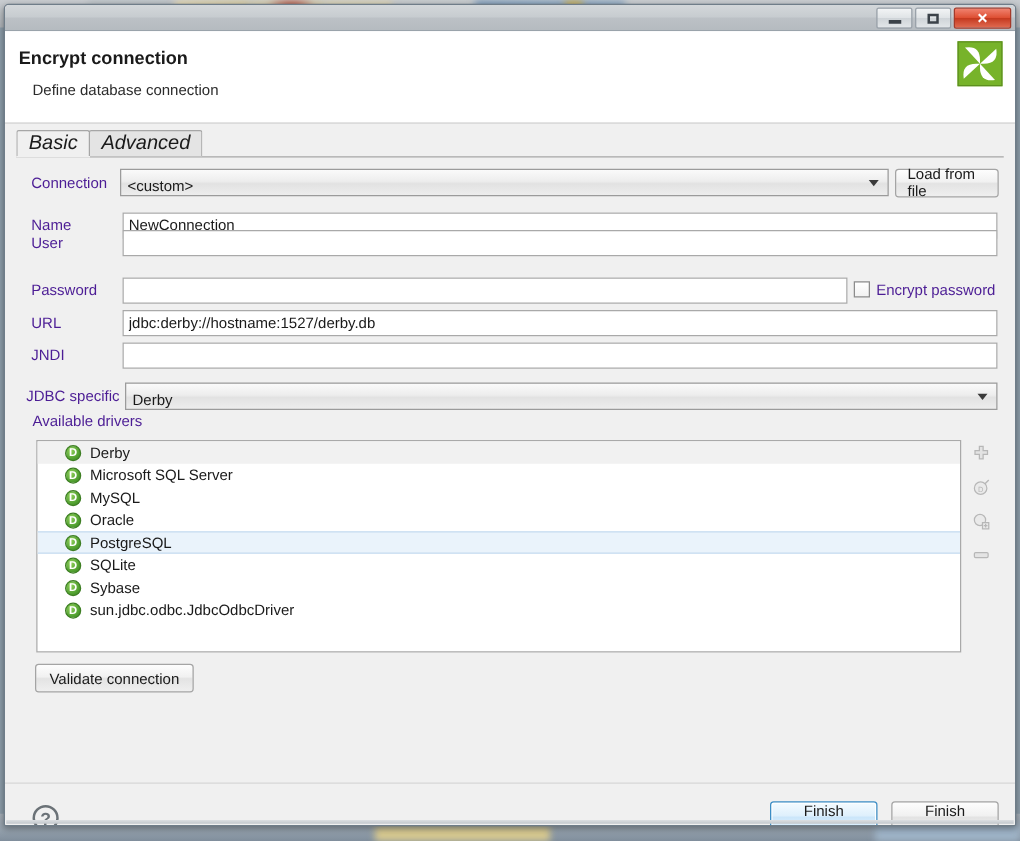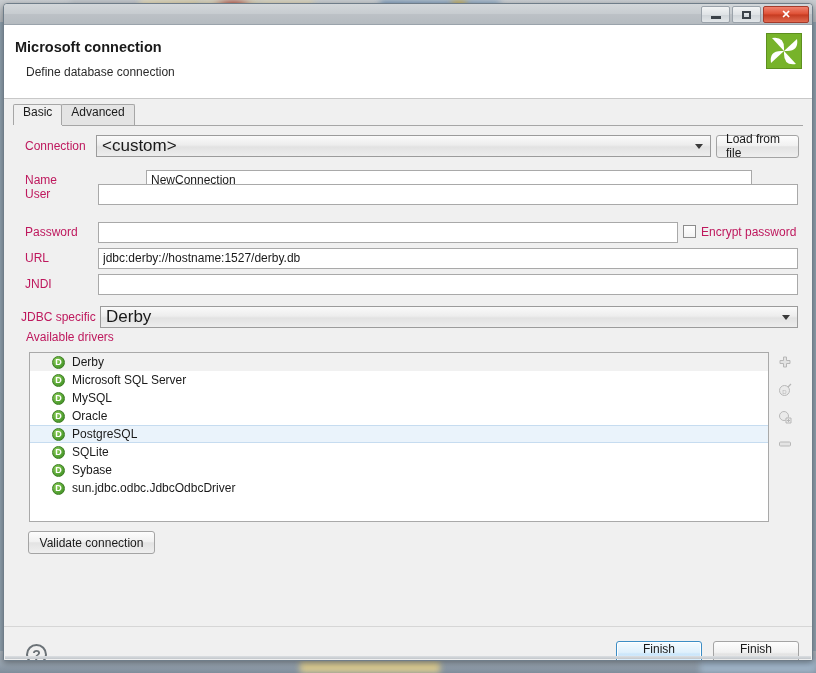--- a/index.html
+++ b/index.html
@@ -95,56 +95,57 @@
 
   
   .tabstrip {
     position: absolute; left: 9px; top: 6px; right: 9px;
     height: 21px;
     display: flex; align-items: flex-end;
     border-bottom: 1px solid #a6a6a6;
   }
   .tab {
     height: 21px; padding: 0 9px;
-    display: flex; align-items: flex-start;
-    font-size: 12px; color: #1a1a1a;
+    display: flex; align-items: center;
+    font-size: 16px; color: #1a1a1a;
     border: 1px solid #a6a6a6;
     border-bottom: none;
     background: #e4e4e4;
     border-radius: 2px 2px 0 0;
     margin-right: -1px;
     cursor: default;
+    font-style: italic;
   }
   .tab.active {
     background: #f0f0f0;
     position: relative; z-index: 2;
     box-shadow: 0 1px 0 0 #f0f0f0;
   }
 
   
   .row { position: absolute; left: 0; right: 0; height: 22px; display: flex; align-items: center; }
-  .lbl { font-size: 12px; color: #be185d; }
+  .lbl { font-size: 12px; color: #4c1d95; }
 
   .tf {
     height: 21px;
     border: 1px solid #a9a9a9;
     background: #ffffff;
     font-size: 12px;
     color: #1a1a1a;
     padding: 0 4px;
     line-height: 19px;
     font-family: "Liberation Sans", sans-serif;
     outline: none;
   }
 
   .combo {
     height: 22px;
     border: 1px solid #9b9b9b;
     background: linear-gradient(to bottom,#fafafa 0%, #ededed 45%, #e2e2e2 55%, #ededed 100%);
-    font-size: 17px; color: #1a1a1a;
+    font-size: 12px; color: #1a1a1a;
     display: flex; align-items: flex-end;
     padding-left: 5px;
     position: relative;
   }
   .combo .arrow {
     position: absolute; right: 7px; top: 50%;
     margin-top: -2px;
     width: 0; height: 0;
     border-left: 4px solid transparent;
     border-right: 4px solid transparent;
@@ -278,21 +279,21 @@
       <div class="win-btn">
         <span class="sq"></span>
       </div>
       <div class="win-btn close">
         <span>✕</span>
       </div>
     </div>
   </div>
 
   <div class="dlg-header">
-    <div class="dlg-title">Microsoft connection</div>
+    <div class="dlg-title">Encrypt connection</div>
     <div class="dlg-subtitle">Define database connection</div>
     <div class="brand-logo">
       <svg width="34" height="34" viewBox="0 0 34 34" aria-hidden="true">
         <path d="M17 17 L5 4 Q17 2 17 14 Z" fill="#ffffff"></path>
         <path d="M17 17 L30 5 Q32 17 20 17 Z" fill="#ffffff"></path>
         <path d="M17 17 L29 30 Q17 32 17 20 Z" fill="#ffffff"></path>
         <path d="M17 17 L4 29 Q2 17 14 17 Z" fill="#ffffff"></path>
       </svg>
     </div>
   </div>
@@ -314,21 +315,21 @@
         <span>&lt;custom&gt;</span>
         <span class="arrow"></span>
       </div>
       <div class="btn" style="position:absolute;left:712px;width:83px;">
         <span>Load from file</span>
       </div>
     </div>
 
     <div class="row" style="top:70px;">
       <span class="lbl" style="position:absolute;left:21px;">Name</span>
-      <input class="tf" type="text" style="position: absolute; left: 94px; width: 606px; margin-left: 48px;" value="NewConnection">
+      <input class="tf" type="text" style="position: absolute; left: 94px; width: 700px;" value="NewConnection">
     </div>
 
     <div class="row" style="top:84px;">
       <span class="lbl" style="position:absolute;left:21px;">User</span>
       <input class="tf" type="text" style="position: absolute; left: 94px; width: 700px;" value="">
     </div>
 
     <div class="row" style="top:122px;">
       <span class="lbl" style="position:absolute;left:21px;">Password</span>
       <input class="tf" type="password" style="position: absolute; left: 94px; width: 580px;" value="">

